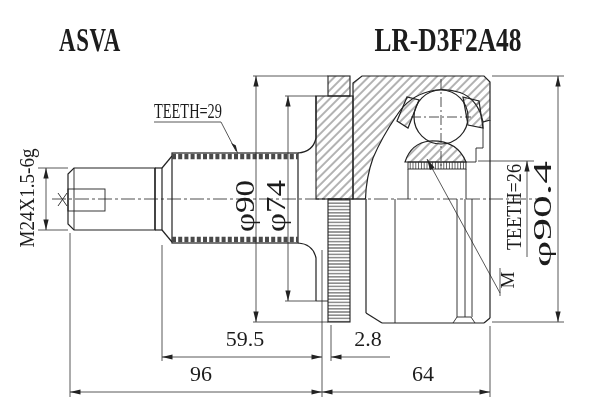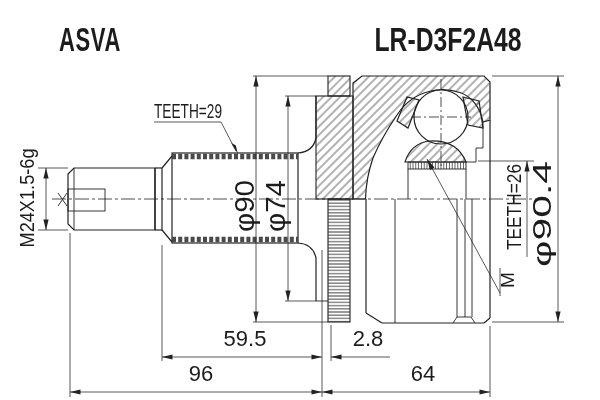--- a/index.html
+++ b/index.html
@@ -1,17 +1,17 @@
 <!DOCTYPE html>
 <html><head>
 <meta charset="utf-8">
 <style>
   html,body{margin:0;padding:0;background:#fff;}
   .stage{position:relative;width:600px;height:400px;background:#fff;overflow:hidden;
-         font-family:Liberation Sans, sans-serif;}
+         font-family:Liberation Serif, serif;}
   svg text{fill:#1c1c1c;}
   .brand{font-weight:bold;letter-spacing:1px;}
   .pn{font-weight:600;}
   .dim{font-weight:500;}
 </style>
 </head>
 <body>
 
 <div class="stage">
 <svg width="600" height="400" viewBox="0 0 600 400" xmlns="http://www.w3.org/2000/svg">

